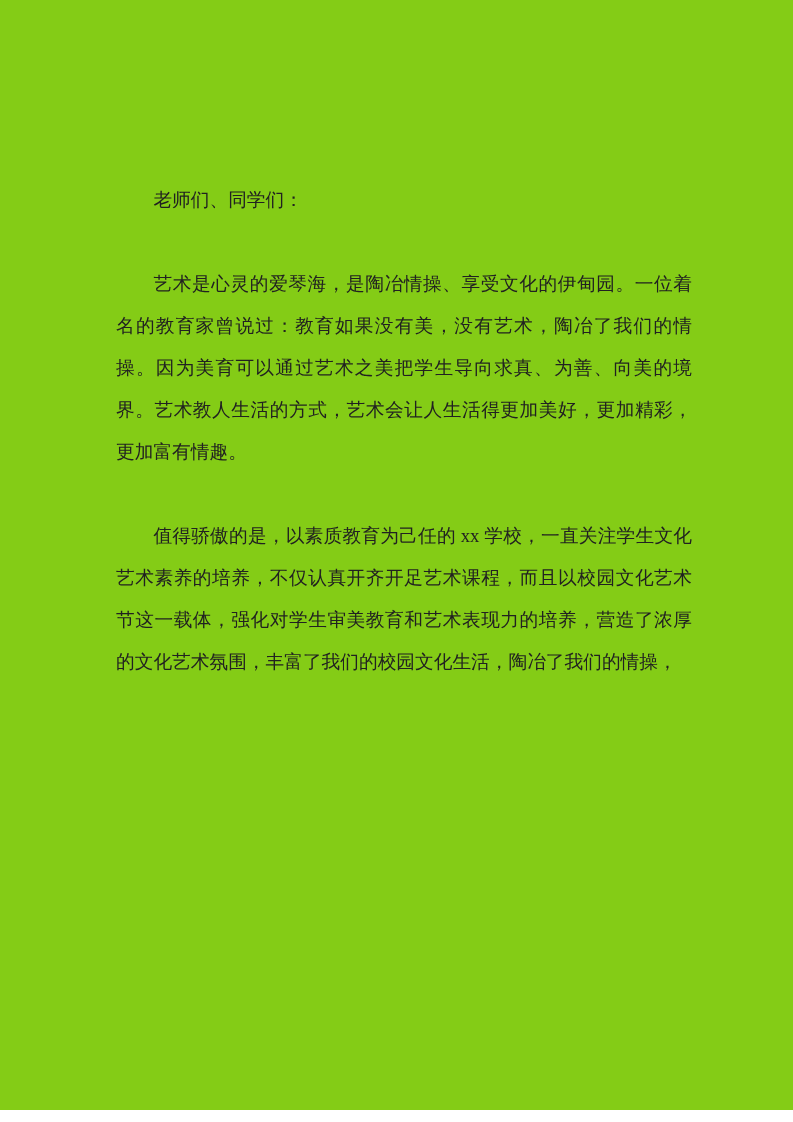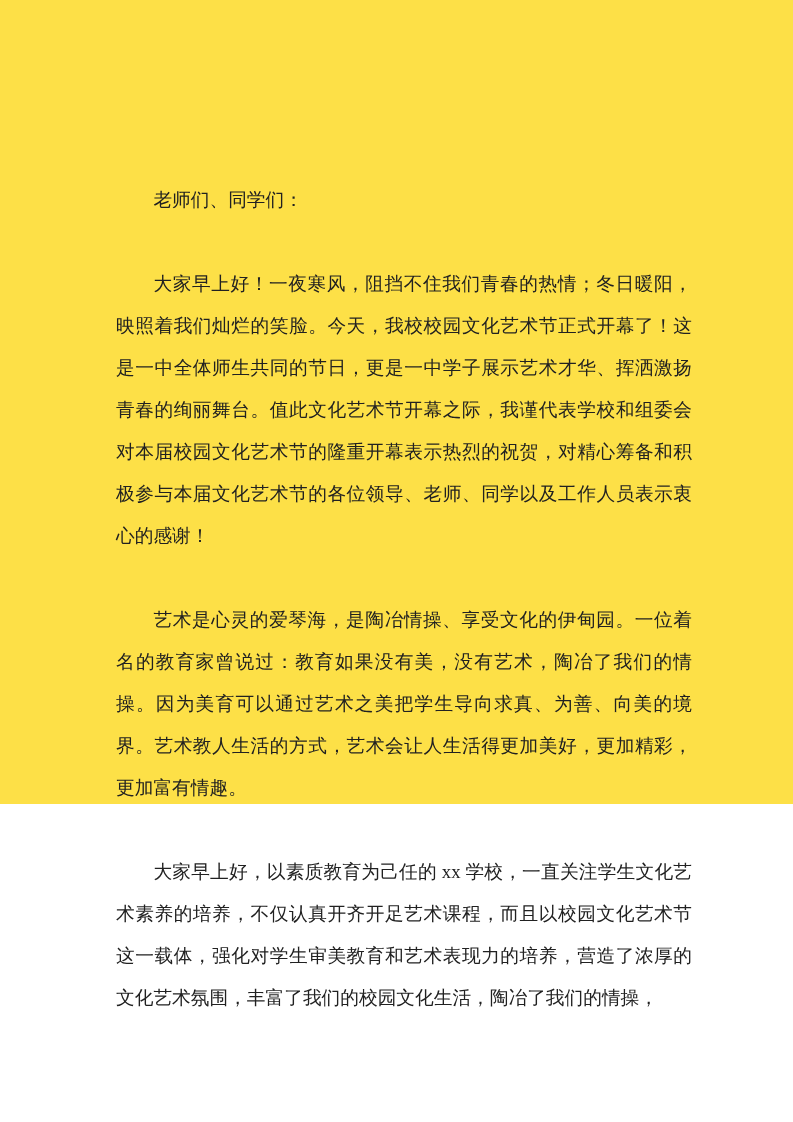--- a/index.html
+++ b/index.html
@@ -8,22 +8,22 @@
     background: #ffffff;
   }
   body {
     width: 793px;
     height: 1122px;
     overflow: hidden;
   }
   .page {
     position: relative;
     width: 793px;
-    height: 804px;
-    background: #fde047;
+    height: 1110px;
+    background: #84cc16;
     font-family: "Liberation Serif", "DejaVu Serif", serif;
   }
   .content {
     position: absolute;
     left: 116px;
     top: 179px;
     width: 576px;
     color: #212121;
     font-size: 18.7px;
     line-height: 42px;
@@ -37,17 +37,16 @@
   .para:last-child {
     margin-bottom: 0;
   }
 </style>
 </head>
 <body>
 
 <div class="page">
   <div class="content">
     <p class="para">老师们、同学们：</p>
-    <p class="para">大家早上好！一夜寒风，阻挡不住我们青春的热情；冬日暖阳，映照着我们灿烂的笑脸。今天，我校校园文化艺术节正式开幕了！这是一中全体师生共同的节日，更是一中学子展示艺术才华、挥洒激扬青春的绚丽舞台。值此文化艺术节开幕之际，我谨代表学校和组委会对本届校园文化艺术节的隆重开幕表示热烈的祝贺，对精心筹备和积极参与本届文化艺术节的各位领导、老师、同学以及工作人员表示衷心的感谢！</p>
     <p class="para">艺术是心灵的爱琴海，是陶冶情操、享受文化的伊甸园。一位着名的教育家曾说过：教育如果没有美，没有艺术，陶冶了我们的情操。因为美育可以通过艺术之美把学生导向求真、为善、向美的境界。艺术教人生活的方式，艺术会让人生活得更加美好，更加精彩，更加富有情趣。</p>
-    <p class="para">大家早上好，以素质教育为己任的 xx 学校，一直关注学生文化艺术素养的培养，不仅认真开齐开足艺术课程，而且以校园文化艺术节这一载体，强化对学生审美教育和艺术表现力的培养，营造了浓厚的文化艺术氛围，丰富了我们的校园文化生活，陶冶了我们的情操，</p>
+    <p class="para">值得骄傲的是，以素质教育为己任的 xx 学校，一直关注学生文化艺术素养的培养，不仅认真开齐开足艺术课程，而且以校园文化艺术节这一载体，强化对学生审美教育和艺术表现力的培养，营造了浓厚的文化艺术氛围，丰富了我们的校园文化生活，陶冶了我们的情操，</p>
   </div>
 </div>
 
 </body></html>

